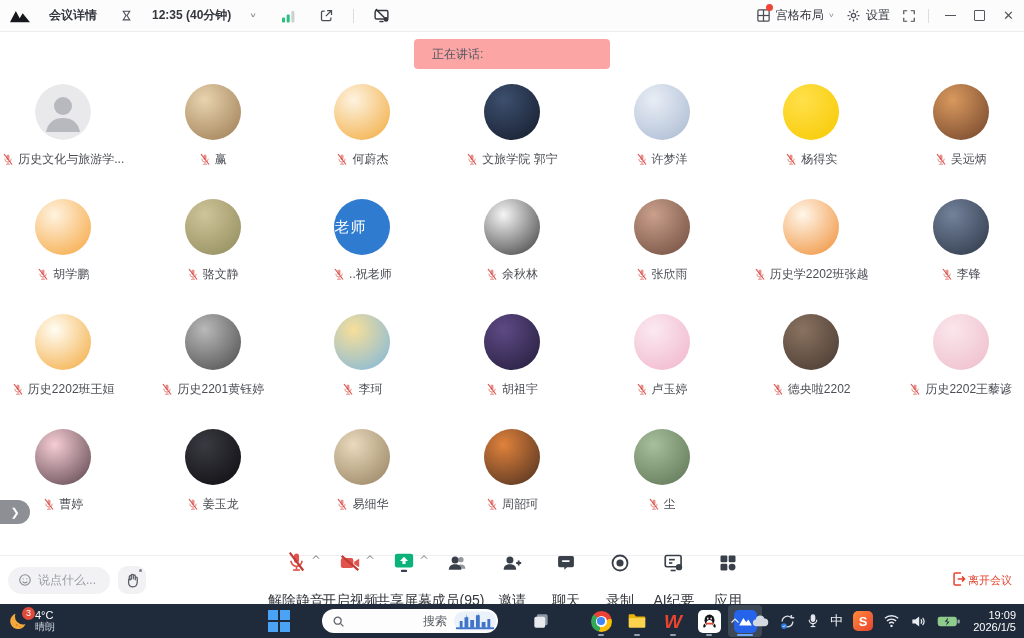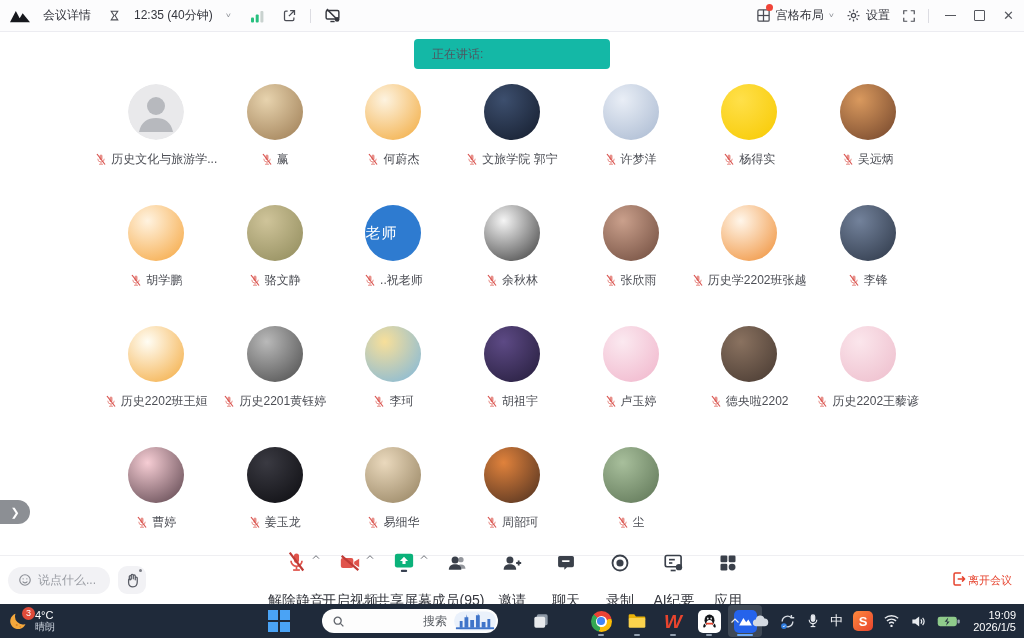--- a/index.html
+++ b/index.html
@@ -4,41 +4,41 @@
 <style>
   html,body{margin:0;padding:0;}
   body{width:1024px;height:638px;overflow:hidden;background:#fff;
        font-family:"Liberation Sans","DejaVu Sans",sans-serif;-webkit-font-smoothing:antialiased;}
   .app{width:1024px;height:638px;display:flex;flex-direction:column;position:relative;}
 
   
   .topbar{height:32px;flex:0 0 32px;background:#fcfcfd;border-bottom:1px solid #ececf1;
           display:flex;align-items:center;padding:0 10px;box-sizing:border-box;}
   .tb-left,.tb-right{display:flex;align-items:center;}
-  .tb-left{gap:13px;}
+  .tb-left{gap:19px;font-weight:bold;}
   .tb-right{margin-left:auto;gap:12px;}
   .tb-text{font-size:12px;color:#34363e;}
   .tb-chev{font-size:9px;color:#8a8d94;transform:scaleY(.8);}
   .tb-div{width:1px;height:14px;background:#dcdce2;}
   .icon{display:inline-flex;align-items:center;justify-content:center;line-height:0;}
   .layout-btn{position:relative;display:flex;align-items:center;gap:5px;}
   .red-dot{position:absolute;top:-3px;left:10px;width:7px;height:7px;border-radius:50%;background:#f04438;}
   .winctl{display:flex;align-items:center;gap:18px;margin-left:4px;}
   .win-min{width:11px;height:1.5px;background:#55575e;display:inline-block;}
   .win-max{width:9px;height:9px;border:1.4px solid #55575e;border-radius:1px;display:inline-block;}
   .win-close{font-size:13px;color:#55575e;line-height:1;}
 
   
   .main{flex:1;position:relative;background:#fff;overflow:hidden;}
   .speaking{position:absolute;top:7px;left:50%;transform:translateX(-50%);
-            width:196px;height:30px;background:#14b8a6;border-radius:4px;
+            width:196px;height:30px;background:#fca5a5;border-radius:4px;
             display:flex;align-items:center;padding-left:18px;box-sizing:border-box;
             font-size:12px;color:#4e5560;}
   .grid{display:grid;grid-template-columns:repeat(7,118.6px);justify-content:center;
-        padding-top:52px;row-gap:37px;}
+        padding-top:52px;row-gap:37px;gap:31px;}
   .cell{display:flex;flex-direction:column;align-items:center;}
   .avatar{width:56px;height:56px;border-radius:50%;display:flex;align-items:center;
           justify-content:flex-start;overflow:hidden;flex:0 0 56px;}
   .avatar.text{color:#fff;font-size:15px;letter-spacing:1px;}
   .nameRow{margin-top:11px;display:flex;align-items:center;gap:4px;font-size:12px;
            color:#4c4e55;white-space:nowrap;}
   .expander{position:absolute;left:0;top:468px;width:30px;height:24px;background:#8c8f94;
             border-radius:0 12px 12px 0;display:flex;align-items:center;justify-content:center;
             color:#fff;font-size:11px;cursor:pointer;}
 

